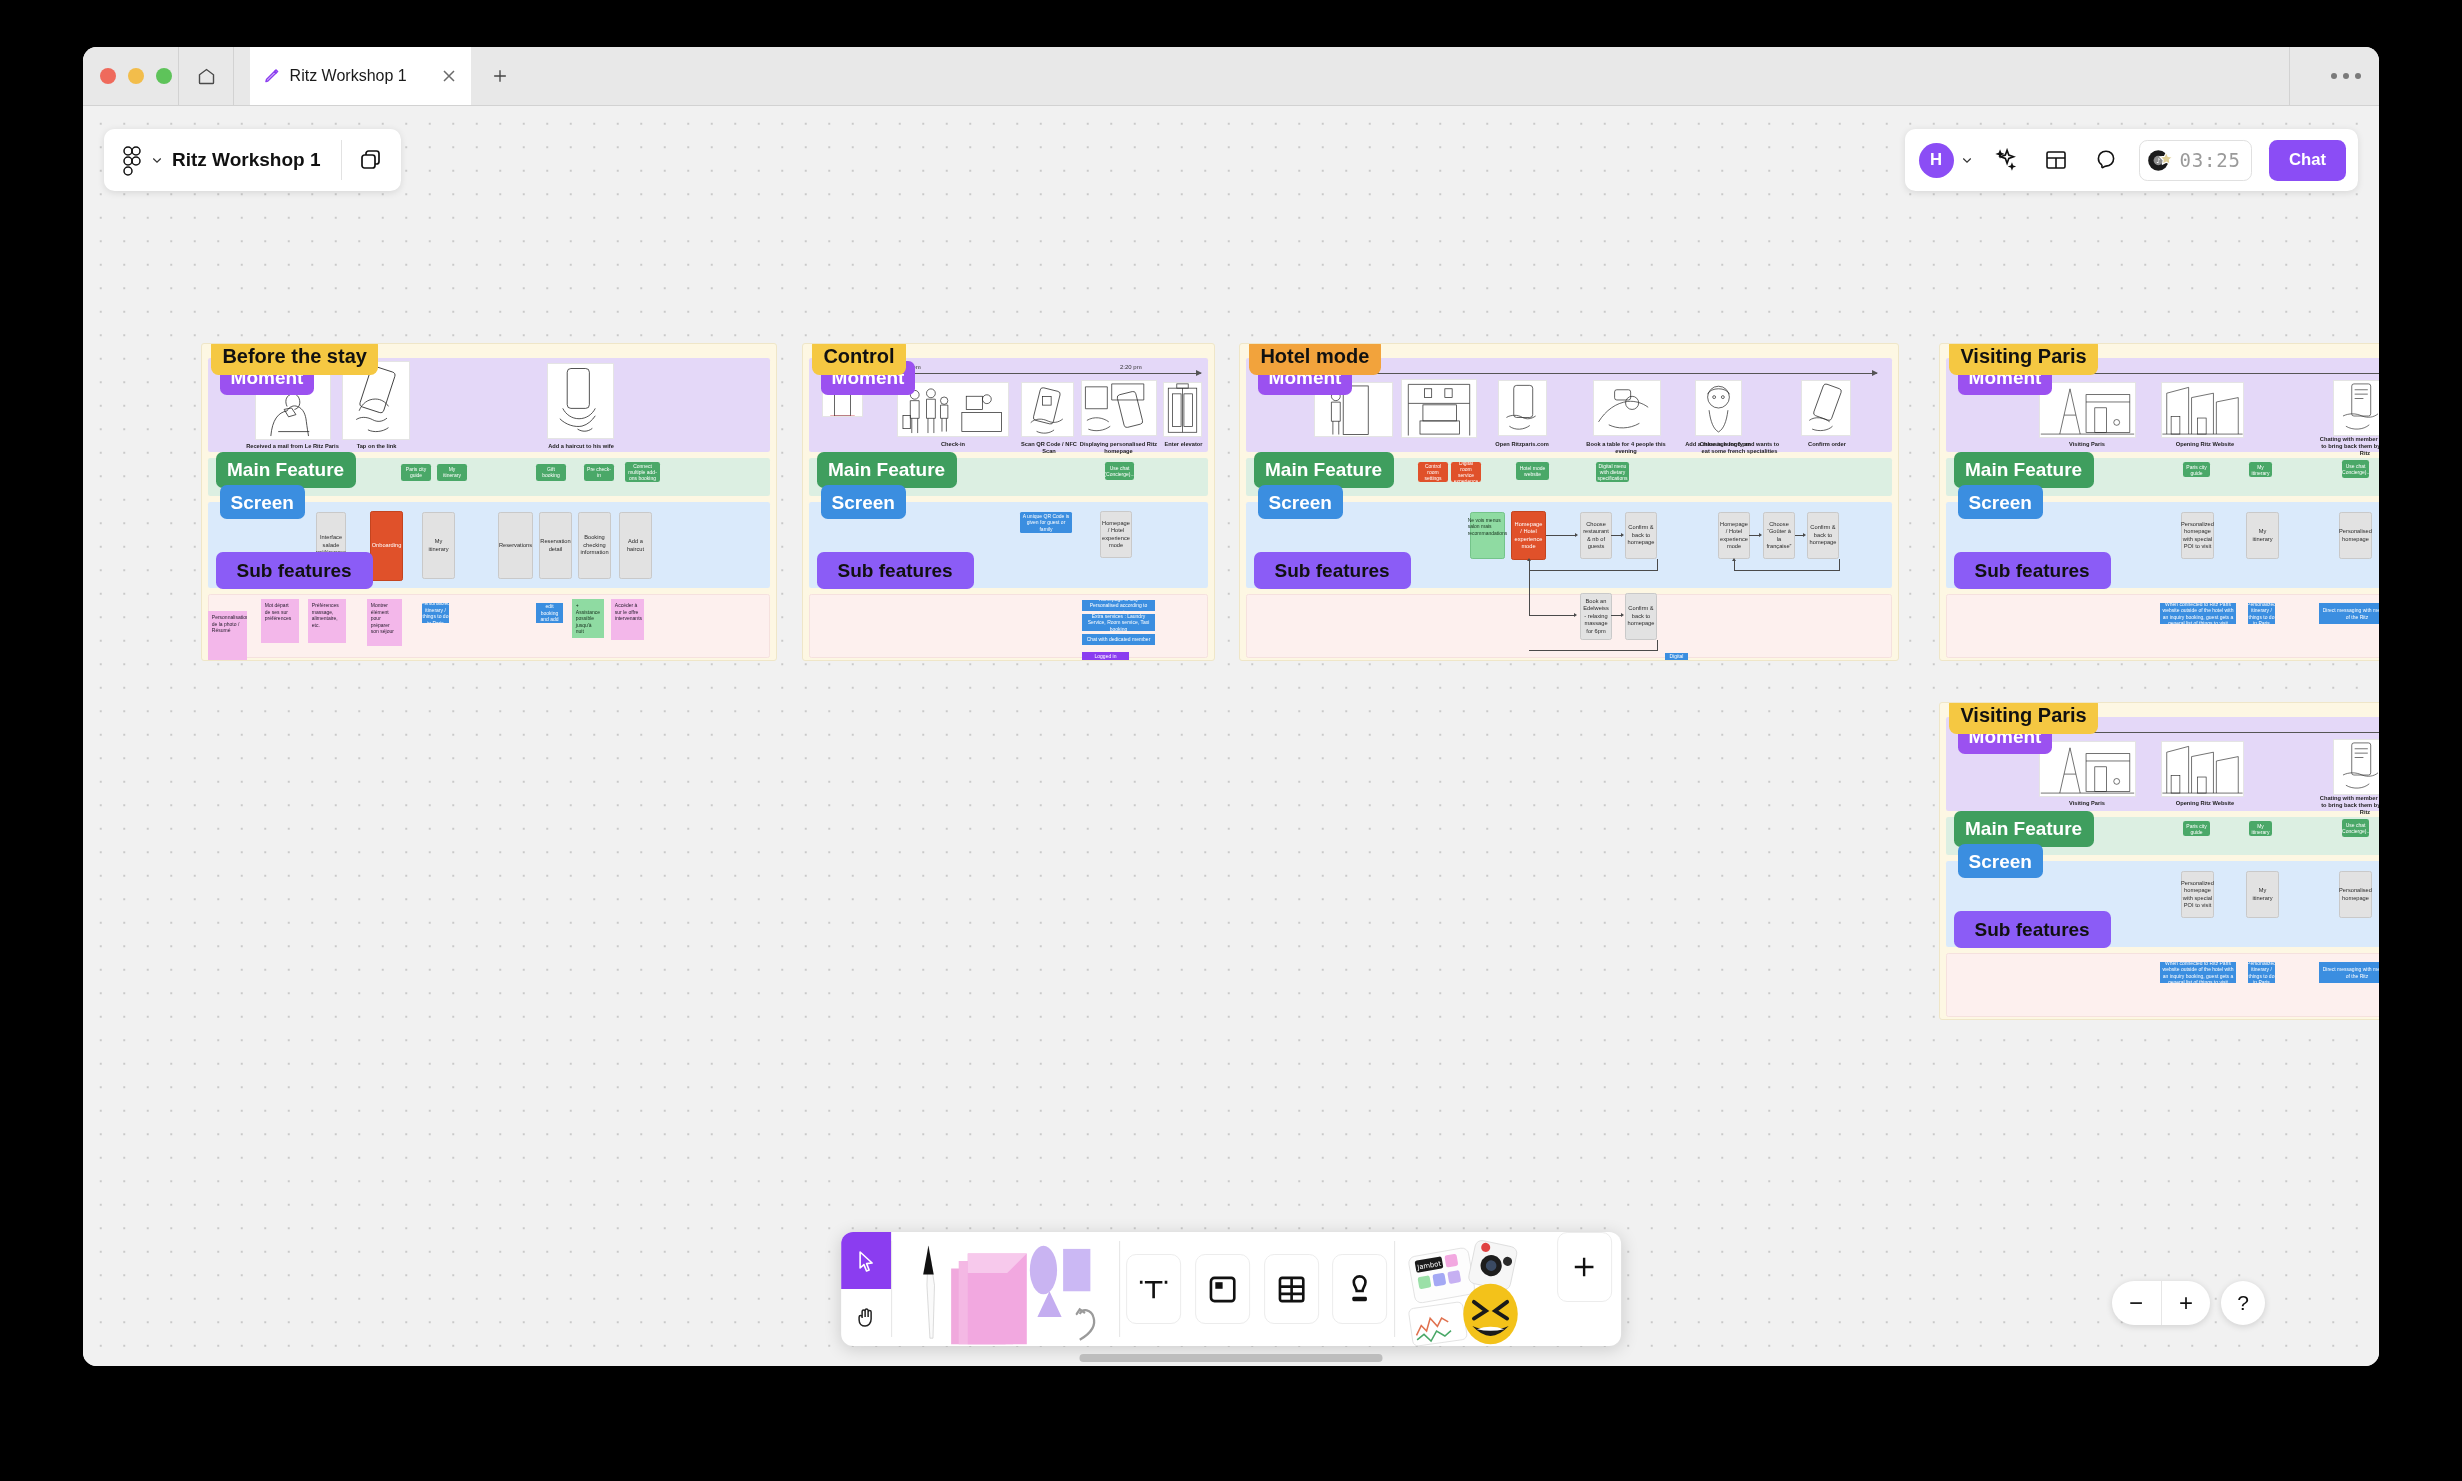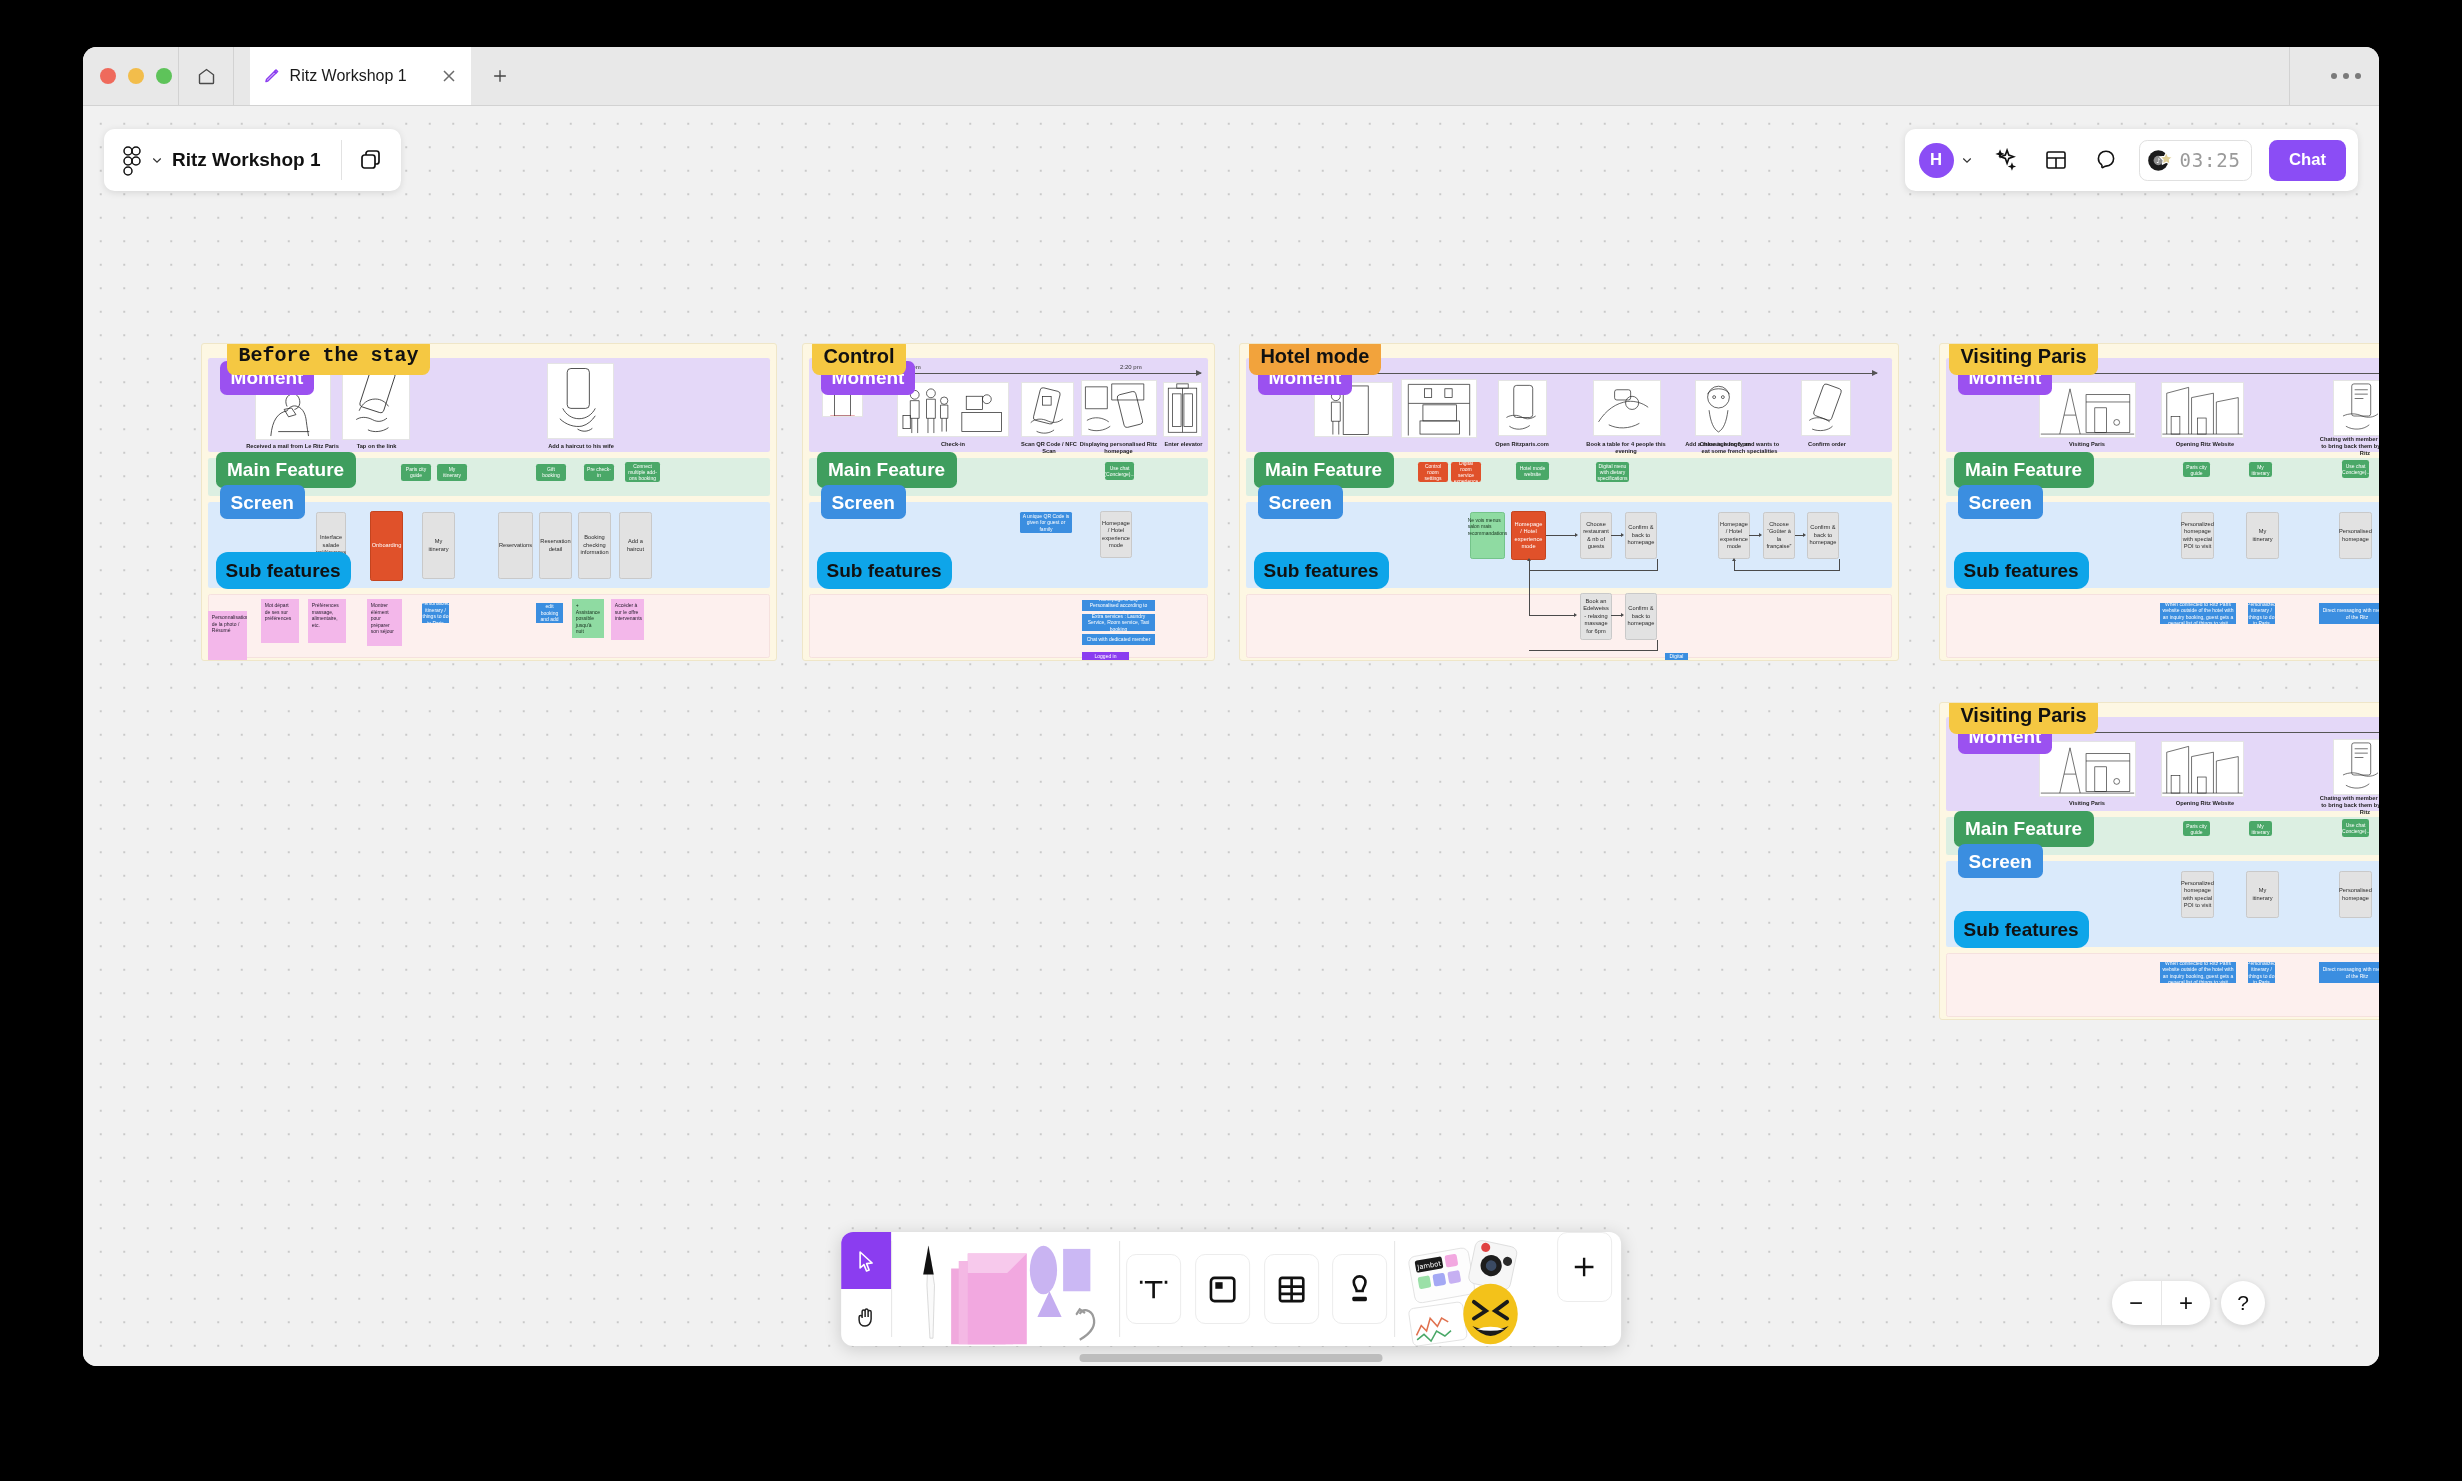--- a/index.html
+++ b/index.html
@@ -164,21 +164,21 @@
     font-weight: 700;
     white-space: nowrap;
     z-index: 12;
     line-height: 1;
   }
   .chip.title    { background: #f5c842; color: #111; font-size: 20px; padding: 8.3px 11.4px; border-radius: 7.6px; z-index: 16; }
   .chip.title.orange { background: #f2a33c; }
   .chip.moment   { background: #9b51f0; color: #fff; font-size: 19px; padding: 7.6px 10.6px; z-index: 14; }
   .chip.feature  { background: #3f9e5e; color: #fff; font-size: 19px; padding: 8.3px 11.4px; }
   .chip.screen   { background: #3b8ee0; color: #fff; font-size: 19px; padding: 7.6px 10.6px; }
-  .chip.sub      { background: #0ea5e9; color: #111; font-size: 19px; padding: 9px 10px; border-radius: 12px; }
+  .chip.sub      { background: #8b5cf6; color: #111; font-size: 19px; padding: 9px 21px; }
 
   
   .tl-rule { position: absolute; height: 0.8px; background: #555; }
   .tl-rule::after {
     content: ''; position: absolute; right: -0.8px; top: -3px;
     border-left: 6px solid #555;
     border-top: 3px solid transparent;
     border-bottom: 3px solid transparent;
   }
   .tl-time { position: absolute; font-size: 6px; color: #333; }
@@ -499,21 +499,21 @@
 
       <div class="sticky pink" style="left:6px;   top:267px; width:39px; height:52px;">Personnalisation de la photo / Résumé</div>
       <div class="sticky pink" style="left:59px;  top:255px; width:38px; height:44px;">Mot départ de ses sur préférences</div>
       <div class="sticky pink" style="left:106px; top:255px; width:38px; height:44px;">Préférences massage, alimentaire, etc.</div>
       <div class="sticky pink" style="left:165px; top:255px; width:35px; height:47px;">Montrer élément pour préparer son séjour</div>
       <div class="sticky blue" style="left:220px; top:259px; width:27px; height:20px;">Personalized itinerary / things to do in Paris</div>
       <div class="sticky blue" style="left:334px; top:259px; width:27px; height:20px;">Ability to edit booking and add add-ons</div>
       <div class="sticky green" style="left:370px; top:255px; width:32px; height:39px;">+ Assistance possible jusqu'à nuit</div>
       <div class="sticky pink" style="left:409px; top:255px; width:33px; height:41px;">Accéder à sur le offre intervenants</div>
 
-      <div class="chip title" style="left:25px; top:-6px;font-family:Liberation Mono, monospace;">Before the stay</div>
+      <div class="chip title" style="left:9px; top:-6px;">Before the stay</div>
       <div class="chip moment" style="left:18px; top:16.7px;">Moment</div>
       <div class="chip feature" style="left:13.6px; top:108px;">Main Feature</div>
       <div class="chip screen" style="left:18px; top:141px;">Screen</div>
       <div class="chip sub" style="left:13.6px; top:208px;">Sub features</div>
     </div>
 
     <div class="board" style="left:719px; top:237px; width:413px; height:318px;">
       <div class="band moment" style="top:13.6px; height:94px;"></div>
       <div class="band feature" style="top:114px; height:38px;"></div>
       <div class="band screen" style="top:158px; height:86px;"></div>

